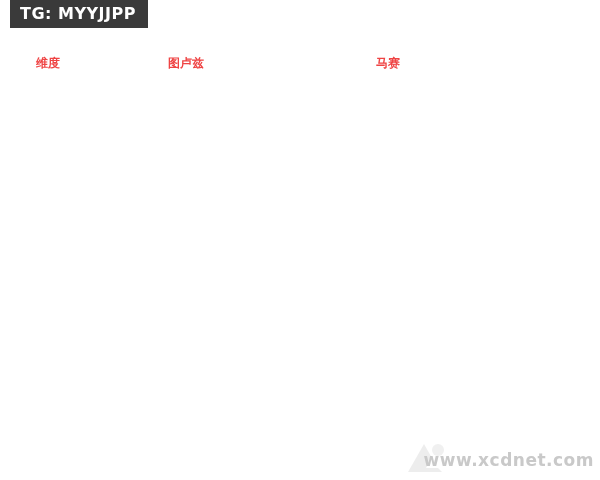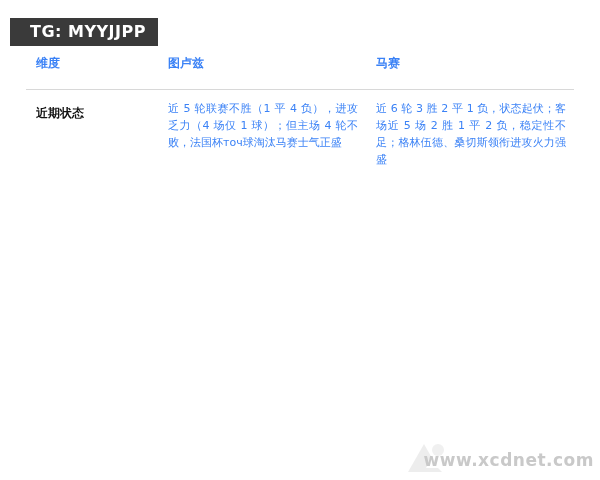--- a/index.html
+++ b/index.html
@@ -9,27 +9,27 @@
   body {
     width: 600px;
     height: 480px;
     background: #ffffff;
     font-family: "DejaVu Sans", "Liberation Sans", sans-serif;
     overflow: hidden;
     position: relative;
   }
   .tg-banner {
     position: absolute;
-    top: 18px;
+    top: 0;
     left: 10px;
     background: #3a3a3a;
     color: #ffffff;
     font-size: 16px;
     font-weight: bold;
-    padding: 4px 12px 5px 20px;
+    padding: 4px 12px 5px 10px;
     letter-spacing: 0.5px;
     z-index: 5;
     font-family: "DejaVu Sans", "Liberation Sans", sans-serif;
   }
   .sheet {
     position: absolute;
     top: 38px;
     left: 26px;
     width: 548px;
     height: 430px;
@@ -41,21 +41,21 @@
   }
   table.matrix col.c0 { width: 132px; }
   table.matrix col.c1 { width: 208px; }
   table.matrix col.c2 { width: 208px; }
   table.matrix th, table.matrix td {
     vertical-align: top;
     text-align: left;
     padding: 10px 8px 10px 10px;
     font-size: 11px;
     line-height: 1.55;
-    color: #3b82f6;
+    color: #ef4444;
     border: 0;
   }
   table.matrix thead th {
     font-weight: bold;
     font-size: 12px;
     padding-top: 16px;
     padding-bottom: 16px;
     background: #ffffff;
   }
   table.matrix tbody tr {
@@ -106,25 +106,20 @@
       <col class="c2">
     </colgroup>
     <thead>
       <tr>
         <th>维度</th>
         <th>图卢兹</th>
         <th>马赛</th>
       </tr>
     </thead>
     <tbody>
-      <tr>
-        <td class="dim">近期状态</td>
-        <td class="body-cell">近 5 轮联赛不胜（1 平 4 负），进攻乏力（4 场仅 1 球）；但主场 4 轮不败，法国杯точ球淘汰马赛士气正盛</td>
-        <td class="body-cell">近 6 轮 3 胜 2 平 1 负，状态起伏；客场近 5 场 2 胜 1 平 2 负，稳定性不足；格林伍德、桑切斯领衔进攻火力强盛</td>
-      </tr>
     </tbody>
   </table>
 </div>
 
 <svg class="wm-mark" viewBox="0 0 46 40">
   <path d="M4 34 L20 6 L28 20 L22 30 L34 30 L38 34 Z" fill="#d9d9d9"></path>
   <circle cx="34" cy="12" r="6" fill="#dedede"></circle>
 </svg>
 
 <div class="watermark">www.xcdnet.com</div>

